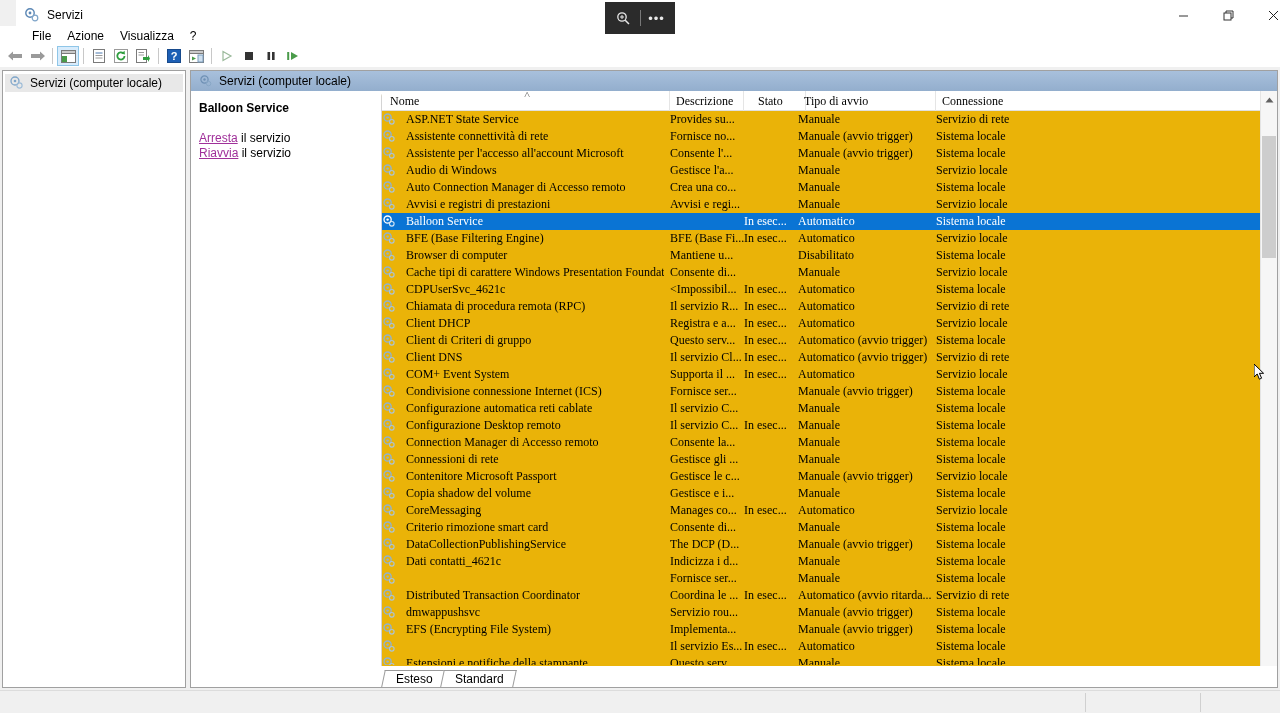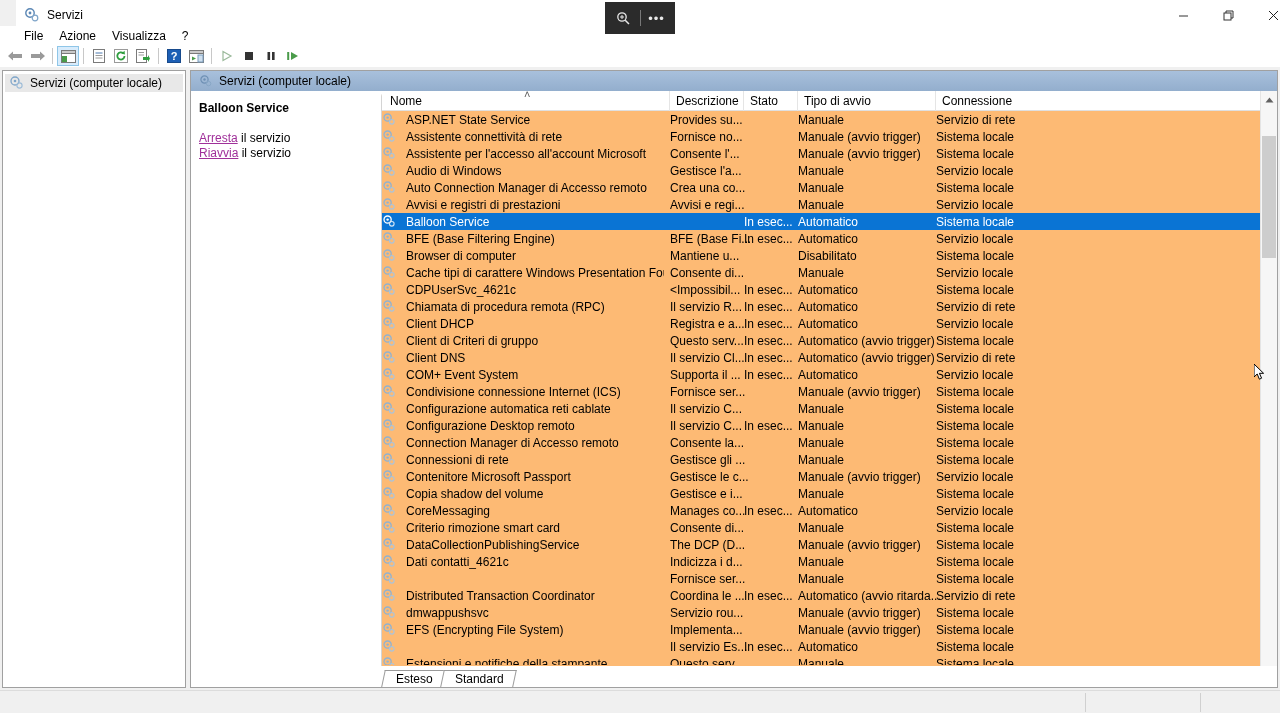--- a/index.html
+++ b/index.html
@@ -37,21 +37,21 @@
   }
   .fw-btn {
     width: 28px; height: 26px; display: flex; align-items: center; justify-content: center;
     color: #e8e8e8;
   }
   .fw-div { width: 1px; height: 16px; background: #787878; }
 
   
   .menubar {
     position: absolute; left: 0; top: 26px; width: 1280px; height: 20px;
-    background: #ffffff; display: flex; align-items: center; padding-left: 16px;
+    background: #ffffff; display: flex; align-items: center; padding-left: 24px;
   }
   .menu-item { padding: 2px 8px; font-size: 12px; color: #000; }
 
   
   .toolbar {
     position: absolute; left: 0; top: 45px; width: 1280px; height: 22px;
     background: #ffffff; display: flex; align-items: center; padding-left: 4px; gap: 0px;
   }
   .tb-btn {
     width: 22px; height: 20px; display: flex; align-items: center; justify-content: center;
@@ -94,23 +94,24 @@
     position: absolute; left: 0; top: 20px; width: 190px; height: 575px;
     background: #ffffff; padding: 10px 8px 0 8px;
   }
   .detail-title { font-size: 12px; font-weight: bold; margin-bottom: 16px; }
   .detail-link-row { font-size: 12px; line-height: 15px; }
   .dlink { color: #a0309a; text-decoration: underline; cursor: pointer; }
 
   
   .list-region {
     position: absolute; left: 190px; top: 20px; width: 896px; height: 575px;
-    background: #fdba74;
+    background: #eab308;
     border-top-left-radius: 6px;
     border-left: 1px solid #d4d4d4;
+    font-family: Liberation Serif, serif;
   }
   .col-head {
     position: relative; height: 20px; width: 879px;
     border-bottom: 1px solid #e0e0e0;
     background: #ffffff;
   }
   .ch {
     position: absolute; top: 0; height: 20px; font-size: 12px;
     display: flex; align-items: center; padding-left: 6px;
     border-right: 1px solid #e5e5e5;
@@ -352,21 +353,21 @@
 
     <div class="list-region">
       <div class="col-head">
         <div class="ch c-name" style="left:0;width:288px;padding-left:8px;">
           <span>Nome</span>
           <span class="sort-arrow">˄</span>
         </div>
         <div class="ch" style="left:288px;width:74px;">
             <span>Descrizione</span>
           </div>
-        <div class="ch" style="left:362px;width:54px;">
+        <div class="ch" style="left:370px;width:54px;">
             <span>Stato</span>
           </div>
         <div class="ch" style="left:416px;width:138px;">
             <span>Tipo di avvio</span>
           </div>
         <div class="ch" style="left:554px;width:120px;border-right:none;">
             <span>Connessione</span>
           </div>
       </div>
       <div class="rows" id="rows-container">

